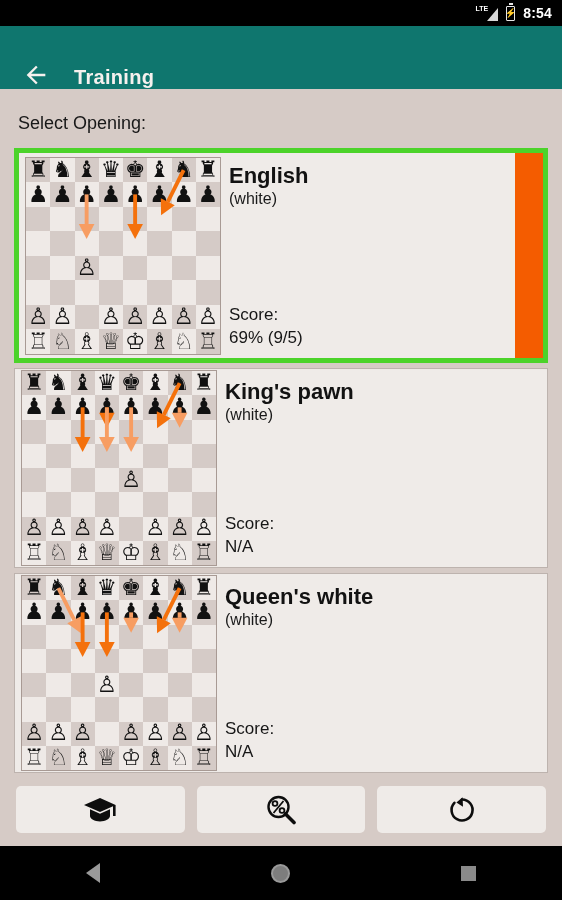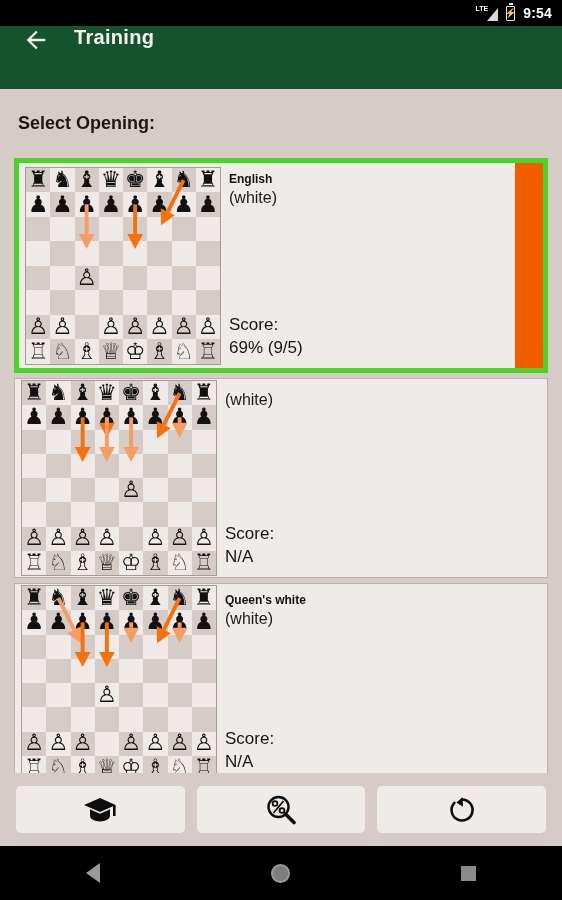--- a/index.html
+++ b/index.html
@@ -31,34 +31,34 @@
   }
   .sb-batt::before {
     content: ""; position: absolute; top: -4px; left: 2px;
     width: 4px; height: 2px; background: #e8e8e8;
   }
   .sb-batt .bolt { font-size: 9px; line-height: 9px; color: #e8e8e8; }
   .sb-time { font-size: 14px; letter-spacing: .2px; }
 
   
   .appbar {
-    height: 63px; background: #14532d;
-    display: flex; align-items: flex-start; gap: 24px; padding-left: 22px;
+    height: 63px; background: #0f766e;
+    display: flex; align-items: flex-end; gap: 24px; padding-left: 22px;
   }
   .back-arrow { width: 28px; height: 28px; cursor: pointer; }
   .appbar-title { color: #f6f1ee; font-size: 20px; font-weight: bold; letter-spacing: .3px; }
 
   
   .content {
     position: absolute; top: 89px; left: 0; right: 0; bottom: 127px;
     background: #d6cbc6; overflow: hidden;
   }
   .section-title {
-    font-size: 18px; font-weight: bold; color: #181818;
-    padding: 24px 0 24px 18px;
+    font-size: 18px; font-weight: normal; color: #181818;
+    padding: 24px 0 14px 18px;
     border-radius: 22px;
   }
   .card-list { position: relative; padding: 0 14px; }
 
   .card {
     position: relative;
     height: 200px;
     background: #efebe8;
     border: 1px solid #bdb3ae;
     margin-bottom: 5px;
@@ -88,21 +88,21 @@
   .sq.dark  { background: #d5cbc7; }
   .piece { font-size: 21px; line-height: 1; color: #111; }
   .card.selected .piece { font-size: 21px; }
   .arrow-layer {
     position: absolute; inset: 0; pointer-events: none;
   }
   .card-info {
     flex: 1; padding: 10px 0 0 8px;
     display: flex; flex-direction: column; position: relative;
   }
-  .op-name { font-size: 12px; font-weight: bold; color: #121212; line-height: 1.15; }
+  .op-name { font-size: 22px; font-weight: bold; color: #121212; line-height: 1.15; }
   .op-color { font-size: 16px; color: #1a1a1a; margin-top: 2px; }
   .score-block { position: absolute; left: 8px; bottom: 8px; }
   .score-label { font-size: 17px; color: #161616; line-height: 1.35; }
   .score-value { font-size: 17px; color: #161616; line-height: 1.35; }
   .progress-bar {
     position: absolute; top: 0; right: 0; bottom: 0;
     width: 28px; background: #f45c00;
   }
 
   
@@ -135,21 +135,21 @@
 <div class="screen">
 
   <div class="statusbar">
     <div class="sb-lte">
       <span class="lte-text">LTE</span>
       <span class="sb-tri"></span>
     </div>
     <div class="sb-batt">
         <span class="bolt">⚡</span>
       </div>
-    <div class="sb-time">9:54</div>
+    <div class="sb-time">8:54</div>
   </div>
 
   <div class="appbar">
     <svg class="back-arrow" viewBox="0 0 24 24">
       <path d="M20 11H7.8l5.6-5.6L12 4l-8 8 8 8 1.4-1.4L7.8 13H20z" fill="#f6f1ee"></path>
     </svg>
     <div class="appbar-title">Training</div>
   </div>
 
   <div class="content">
@@ -447,20 +447,21 @@
                 <line x1="110.25" y1="36.75" x2="110.25" y2="66.7625" stroke="#f79d62" stroke-width="3.92"></line>
                 <polygon points="110.25,81.9525 102.3512,66.7625 118.1488,66.7625" fill="#f79d62"></polygon>
                 <line x1="159.25" y1="12.25" x2="143.24146814455545" y2="44.2670637108891" stroke="#f4710c" stroke-width="3.92"></line>
                 <polygon points="136.4482936289111,57.85341274217782 136.17656664828533,40.73461296275403 150.30636964082558,47.79951445902417" fill="#f4710c"></polygon>
                 <line x1="159.25" y1="36.75" x2="159.25" y2="42.2625" stroke="#f79d62" stroke-width="3.92"></line>
                 <polygon points="159.25,57.4525 151.3512,42.2625 167.1488,42.2625" fill="#f79d62"></polygon>
               </svg>
             </div>
           </div>
           <div class="card-info">
+            <div class="op-name">King's pawn</div>
             <div class="op-color">(white)</div>
             <div class="score-block">
               <div class="score-label">Score:</div>
               <div class="score-value">N/A</div>
             </div>
           </div>
         </div>
         <div class="card">
           <div class="card-board">
             <div class="board" style="width: 196px; height: 196px;">

